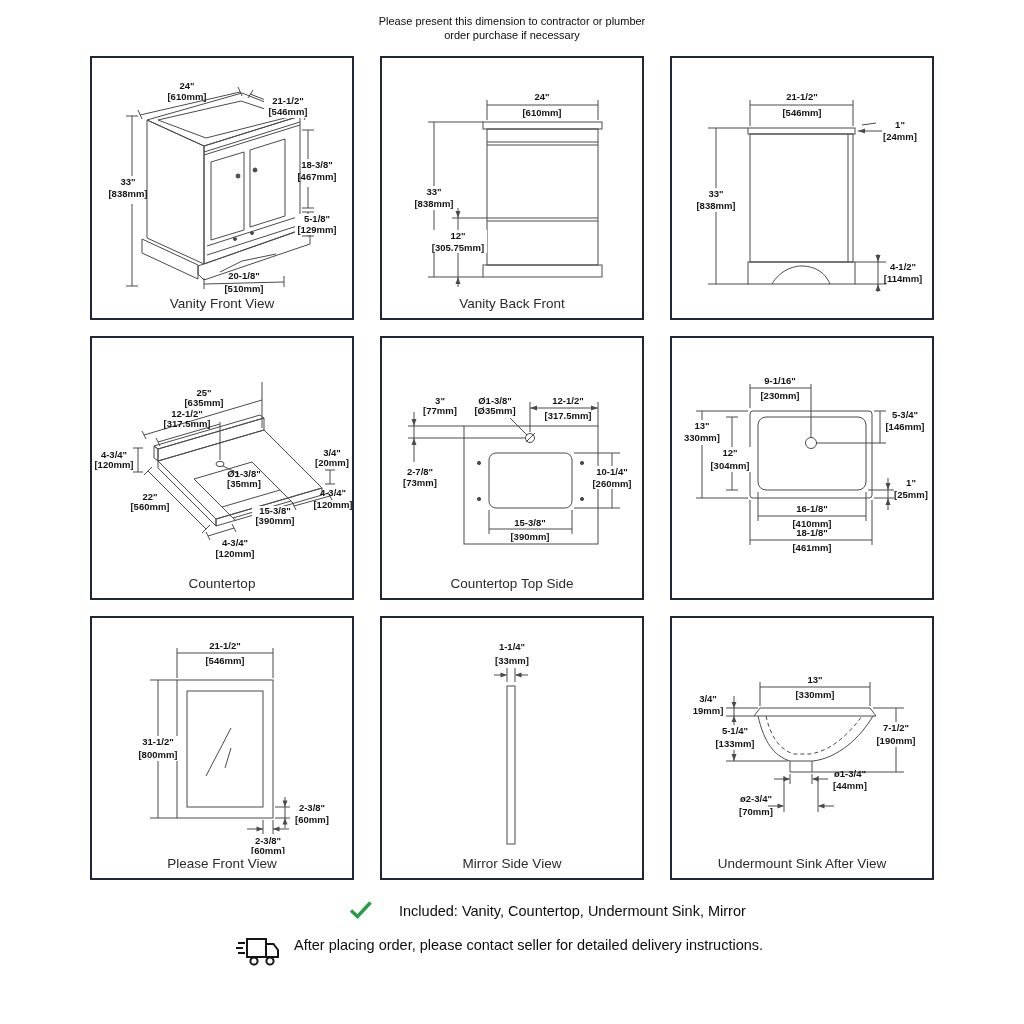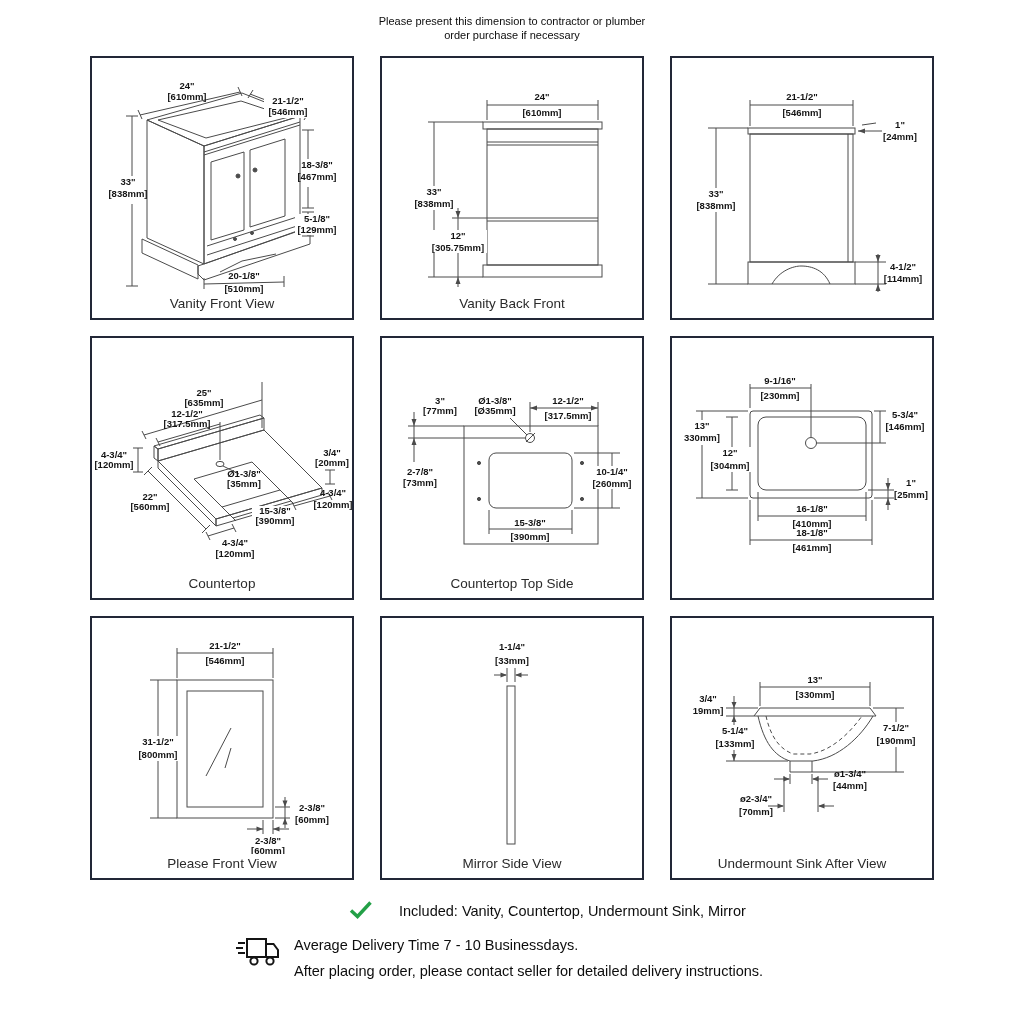--- a/index.html
+++ b/index.html
@@ -473,18 +473,17 @@
     <svg width="46" height="38" viewBox="0 0 46 38">
       <rect class="truck" x="12" y="7" width="19" height="18"></rect>
       <path class="truck" d="M31,12 h7.5 l4.5,6 v7 h-12"></path>
       <circle class="truck" cx="19" cy="29" r="3.6"></circle>
       <circle class="truck" cx="35" cy="29" r="3.6"></circle>
       <line class="truck" x1="3" y1="11" x2="10" y2="11"></line>
       <line class="truck" x1="1" y1="16" x2="8" y2="16"></line>
       <line class="truck" x1="3" y1="21" x2="10" y2="21"></line>
     </svg>
     <div class="delivery-text">
-      <div>Average Delivery Time 7 - 10 Businessdays.</div>
       <div>After placing order, please contact seller for detailed delivery instructions.</div>
     </div>
   </div>
 
 </div>
 
 </body></html>

